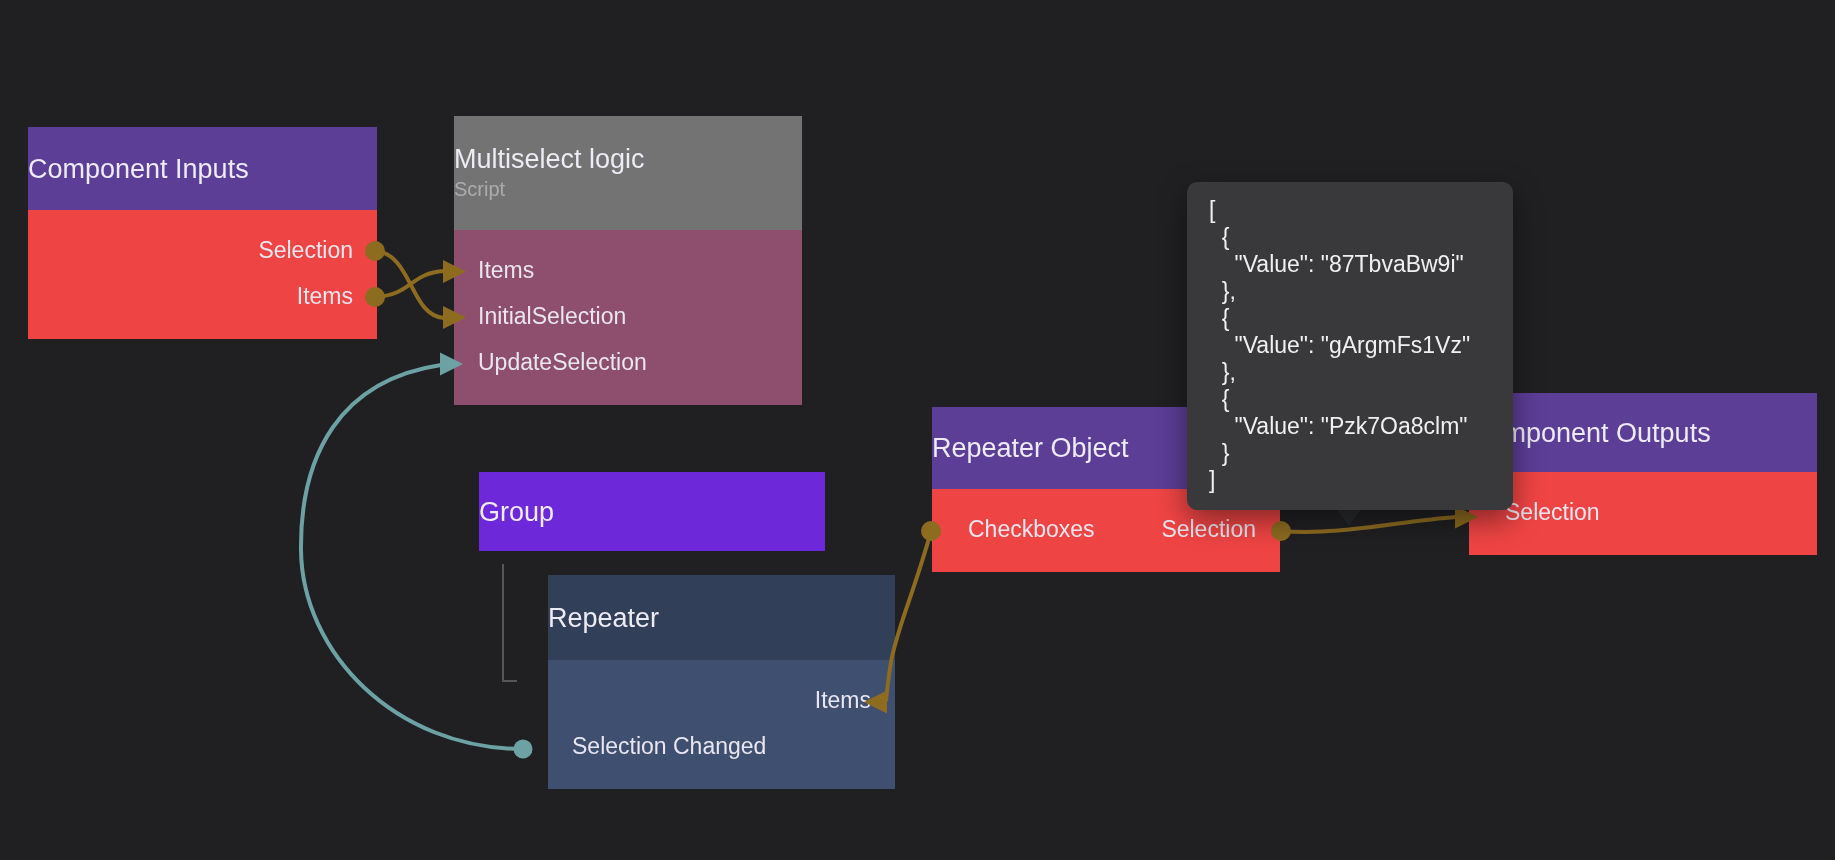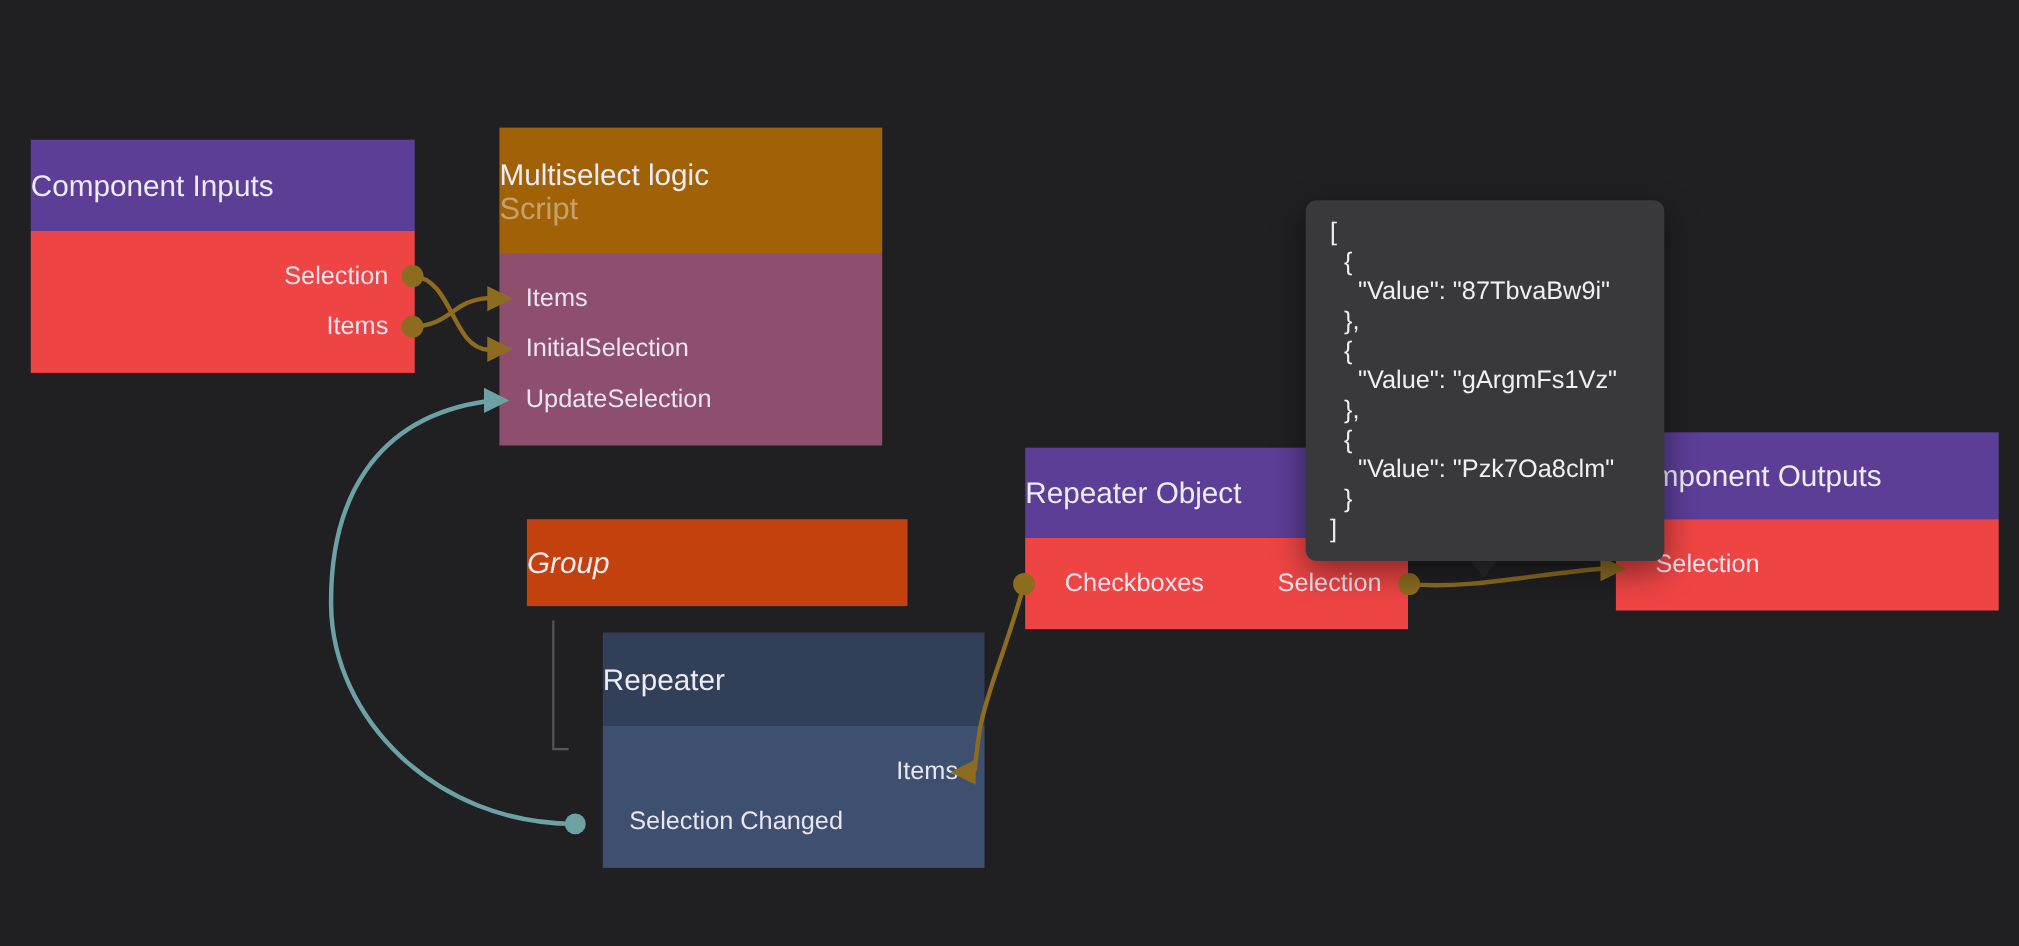--- a/index.html
+++ b/index.html
@@ -5,31 +5,31 @@
   html,body{margin:0;padding:0;background:#202023;}
   #canvas{
     position:relative;width:1835px;height:860px;overflow:hidden;
     background:#202023;
     font-family:"Liberation Sans","DejaVu Sans",sans-serif;
     -webkit-font-smoothing:antialiased;
   }
   .node{position:absolute;z-index:2;color:#e9e6f0;font-size:23px;}
   .hdr{display:flex;flex-direction:column;justify-content:center;box-sizing:border-box;}
   .ttl{font-size:27px;color:#edebf4;line-height:32px;white-space:nowrap;overflow:hidden;}
-  .sub{font-size:28px;color:rgba(255,255,255,.40);line-height:29px;}
+  .sub{font-size:20px;color:rgba(255,255,255,.40);line-height:29px;}
   .bdy{box-sizing:border-box;padding-top:17px;padding-bottom:20px;}
   .row{height:46px;line-height:46px;padding:0 24px;white-space:nowrap;}
   .row.r{text-align:right;}
   .row.split{display:flex;justify-content:space-between;}
   
   .purple .hdr{background:#5c3e97;}
   .purple .bdy{background:#ef4444;padding-left:12px;}
-  .maroon .hdr{background:#a16207;}
+  .maroon .hdr{background:#737373;}
   .maroon .bdy{background:#8e4f6e;}
-  .blue-solo .hdr{background:#c2410c;font-style:italic;}
+  .blue-solo .hdr{background:#6d28d9;}
   .blue .hdr{background:#323f59;}
   .blue .bdy{background:#3e4f70;}
   
   #wires{position:absolute;left:0;top:0;z-index:5;}
   
   .tooltip{
     position:absolute;left:1187px;top:182px;width:326px;height:328px;z-index:10;
     background:#39393b;border-radius:10px;box-sizing:border-box;
     padding:15px 22px;color:#f0eff2;font-size:23px;line-height:27px;
     white-space:pre;box-shadow:0 10px 30px rgba(0,0,0,.45);

